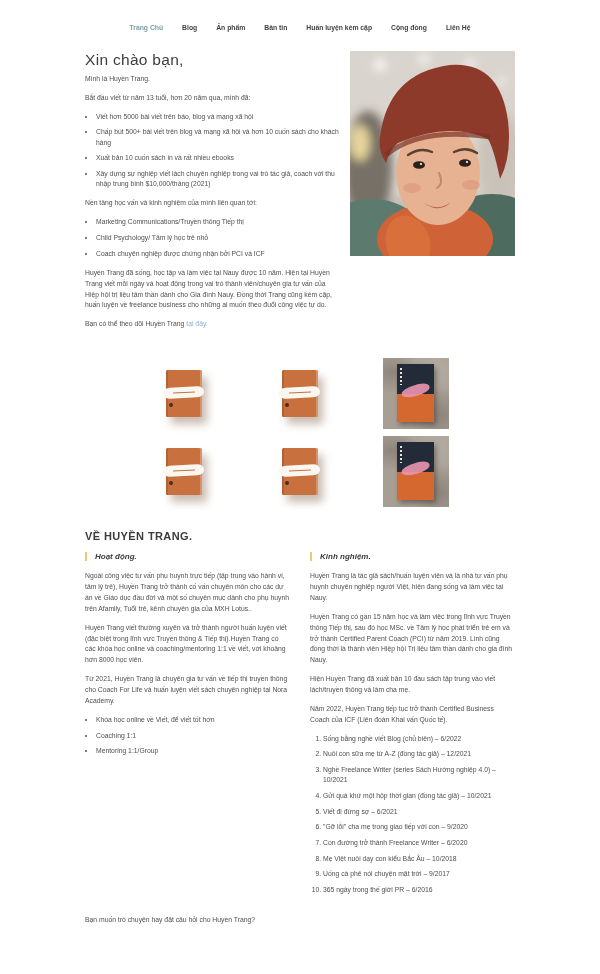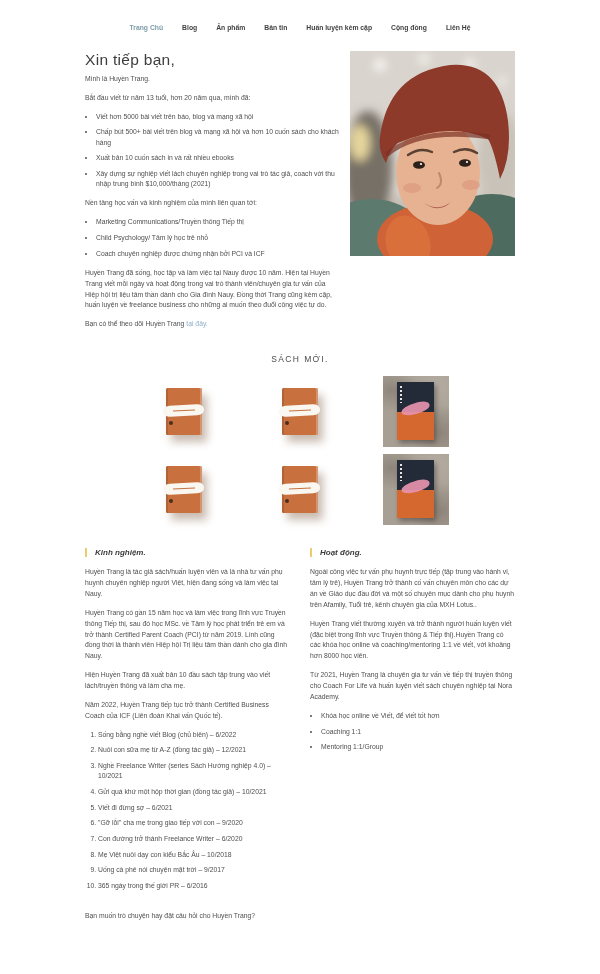--- a/index.html
+++ b/index.html
@@ -81,21 +81,21 @@
     <a href="#">Bản tin</a>
     <a href="#">Huấn luyện kèm cặp</a>
     <a href="#">Cộng đồng</a>
     <a href="#">Liên Hệ</a>
   </nav>
 </header>
 
 <main class="container">
   <section class="hero">
     <div class="hero-left">
-      <h1>Xin tiếp bạn,</h1>
+      <h1>Xin chào bạn,</h1>
       <p class="t">Mình là Huyền Trang.</p>
       <p class="t">Bắt đầu viết từ năm 13 tuổi, hơn 20 năm qua, mình đã:</p>
       <ul class="dots">
         <li>Viết hơn 5000 bài viết trên báo, blog và mạng xã hội</li>
         <li>Chấp bút 500+ bài viết trên blog và mạng xã hội và hơn 10 cuốn sách cho khách hàng</li>
         <li>Xuất bản 10 cuốn sách in và rất nhiều ebooks</li>
         <li>Xây dựng sự nghiệp viết lách chuyên nghiệp trong vai trò tác giả, coach với thu nhập trung bình $10,000/tháng (2021)</li>
       </ul>
       <p class="t">Nền tảng học vấn và kinh nghiệm của mình liên quan tới:</p>
       <ul class="dots">
@@ -142,21 +142,20 @@
         <circle cx="117" cy="111" r="1.1" fill="#fff"></circle>
         <path d="M89 122 q5 11 -2 15" stroke="#c08a66" stroke-width="2" fill="none" stroke-linecap="round"></path>
         <ellipse cx="62" cy="137" rx="9" ry="5" fill="#d98a74" opacity=".45"></ellipse>
         <ellipse cx="121" cy="134" rx="9" ry="5" fill="#d98a74" opacity=".45"></ellipse>
         <path d="M74 152 q14 9 27 -1 q-12 12 -27 1 Z" fill="#b05e4f"></path>
       </svg>
     </div>
   </section>
 
   <section class="books">
-    <div class="books-title">SÁCH MỚI.</div>
     <div class="books-grid">
       <div class="book-cell">
           <div class="book-small">
             <span class="band">
               <i></i>
             </span>
             <span class="dot"></span>
           </div>
         </div>
       <div class="book-cell">
@@ -190,51 +189,52 @@
         </div>
       <div class="book-cell">
           <div class="cover-photo">
             <div class="cover-book"></div>
           </div>
         </div>
     </div>
   </section>
 
   <section class="about">
+    <h2 class="sec">VỀ HUYỀN TRANG.</h2>
     <div class="about-cols">
+      <div class="col">
+        <h3 class="col-title">Hoạt động.</h3>
+        <p class="t">Ngoài công việc tư vấn phụ huynh trực tiếp (tập trung vào hành vi, tâm lý trẻ), Huyền Trang trở thành cố vấn chuyên môn cho các dự án về Giáo dục đầu đời và một số chuyên mục dành cho phụ huynh trên Afamily, Tuổi trẻ, kênh chuyên gia của MXH Lotus..</p>
+        <p class="t">Huyền Trang viết thường xuyên và trở thành người huấn luyện viết (đặc biệt trong lĩnh vực Truyền thông &amp; Tiếp thị).Huyền Trang có các khóa học online và coaching/mentoring 1:1 về viết, với khoảng hơn 8000 học viên.</p>
+        <p class="t">Từ 2021, Huyền Trang là chuyên gia tư vấn về tiếp thị truyền thông cho Coach For Life và huấn luyện viết sách chuyên nghiệp tại Nora Academy.</p>
+        <ul class="dots">
+          <li>Khóa học online về Viết, để viết tốt hơn</li>
+          <li>Coaching 1:1</li>
+          <li>Mentoring 1:1/Group</li>
+        </ul>
+      </div>
       <div class="col">
         <h3 class="col-title">Kinh nghiệm.</h3>
         <p class="t">Huyền Trang là tác giả sách/huấn luyện viên và là nhà tư vấn phụ huynh chuyên nghiệp người Việt, hiện đang sống và làm việc tại Nauy.</p>
         <p class="t">Huyền Trang có gần 15 năm học và làm việc trong lĩnh vực Truyền thông Tiếp thị, sau đó học MSc. về Tâm lý học phát triển trẻ em và trở thành Certified Parent Coach (PCI) từ năm 2019. Linh cũng đồng thời là thành viên Hiệp hội Trị liệu tâm thần dành cho gia đình Nauy.</p>
         <p class="t">Hiện Huyền Trang đã xuất bản 10 đầu sách tập trung vào viết lách/truyền thông và làm cha mẹ.</p>
         <p class="t">Năm 2022, Huyền Trang tiếp tục trở thành Certified Business Coach của ICF (Liên đoàn Khai vấn Quốc tế).</p>
         <ol class="book-list">
           <li>Sống bằng nghề viết Blog (chủ biên) – 6/2022</li>
           <li>Nuôi con sữa mẹ từ A-Z (đồng tác giả) – 12/2021</li>
           <li>Nghề Freelance Writer (series Sách Hướng nghiệp 4.0) – 10/2021</li>
           <li>Gửi quá khứ một hộp thời gian (đồng tác giả) – 10/2021</li>
           <li>Viết đi đừng sợ – 6/2021</li>
           <li>"Gỡ lỗi" cha mẹ trong giao tiếp với con – 9/2020</li>
           <li>Con đường trở thành Freelance Writer – 6/2020</li>
           <li>Mẹ Việt nuôi dạy con kiểu Bắc Âu – 10/2018</li>
           <li>Uống cà phê nói chuyện mặt trời – 9/2017</li>
           <li>365 ngày trong thế giới PR – 6/2016</li>
         </ol>
       </div>
-      <div class="col">
-        <h3 class="col-title">Hoạt động.</h3>
-        <p class="t">Ngoài công việc tư vấn phụ huynh trực tiếp (tập trung vào hành vi, tâm lý trẻ), Huyền Trang trở thành cố vấn chuyên môn cho các dự án về Giáo dục đầu đời và một số chuyên mục dành cho phụ huynh trên Afamily, Tuổi trẻ, kênh chuyên gia của MXH Lotus..</p>
-        <p class="t">Huyền Trang viết thường xuyên và trở thành người huấn luyện viết (đặc biệt trong lĩnh vực Truyền thông &amp; Tiếp thị).Huyền Trang có các khóa học online và coaching/mentoring 1:1 về viết, với khoảng hơn 8000 học viên.</p>
-        <p class="t">Từ 2021, Huyền Trang là chuyên gia tư vấn về tiếp thị truyền thông cho Coach For Life và huấn luyện viết sách chuyên nghiệp tại Nora Academy.</p>
-        <ul class="dots">
-          <li>Khóa học online về Viết, để viết tốt hơn</li>
-          <li>Coaching 1:1</li>
-          <li>Mentoring 1:1/Group</li>
-        </ul>
-      </div>
     </div>
   </section>
 
   <section class="contact">
     <p class="t">Bạn muốn trò chuyện hay đặt câu hỏi cho Huyền Trang?</p>
 
   </section>
 </main>
 
 </body></html>

